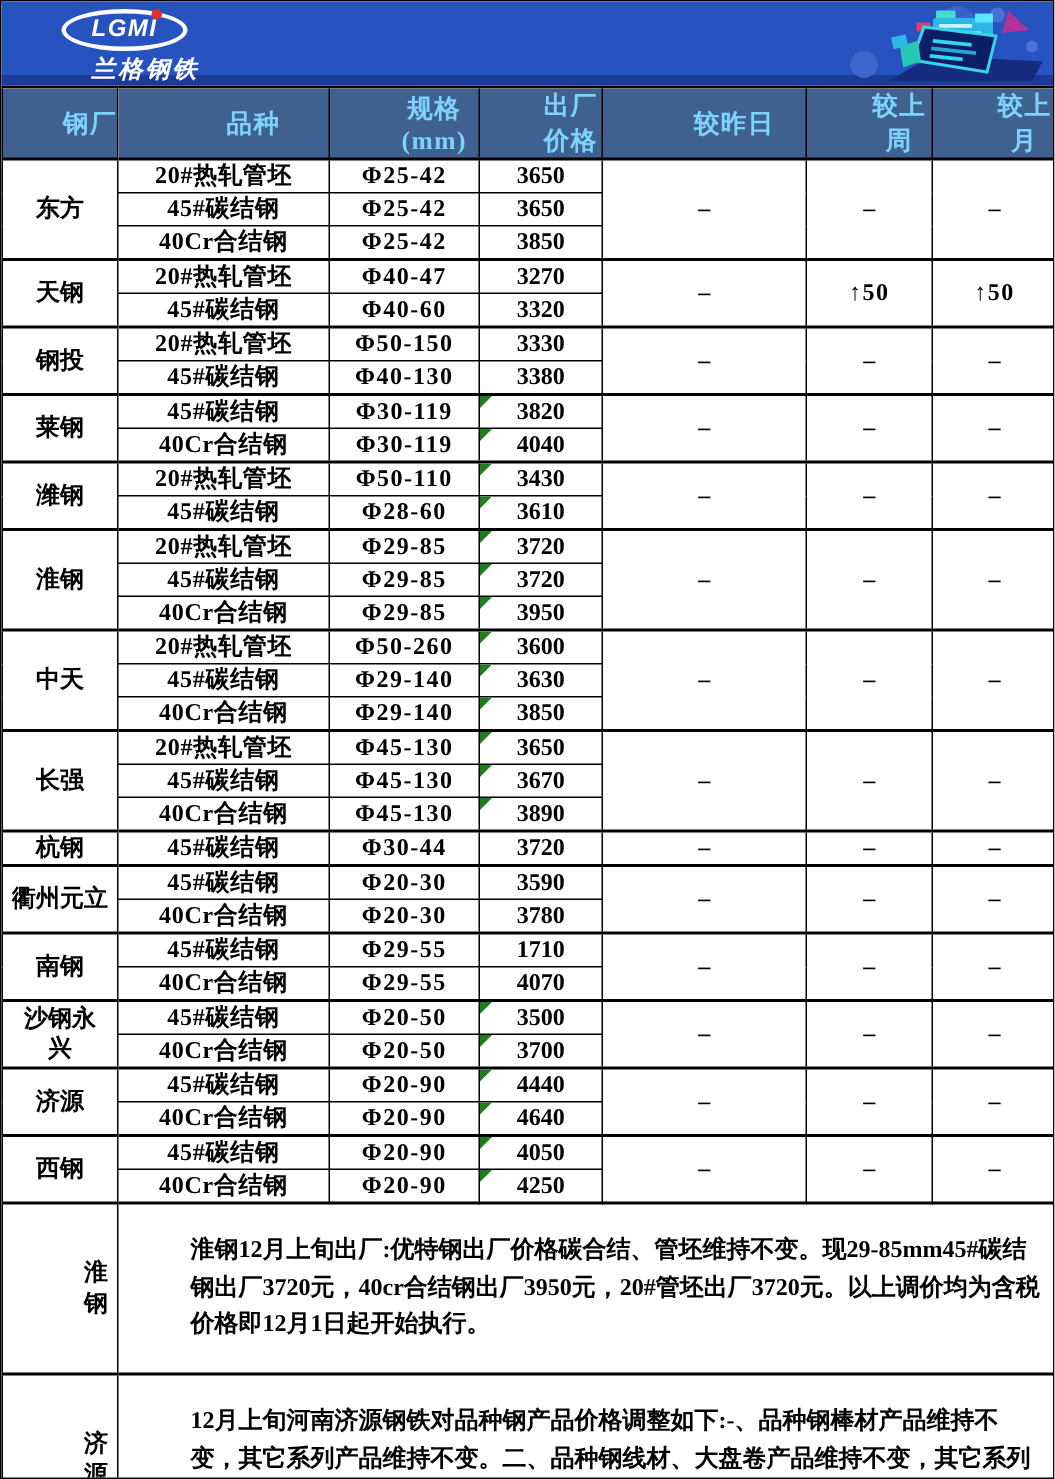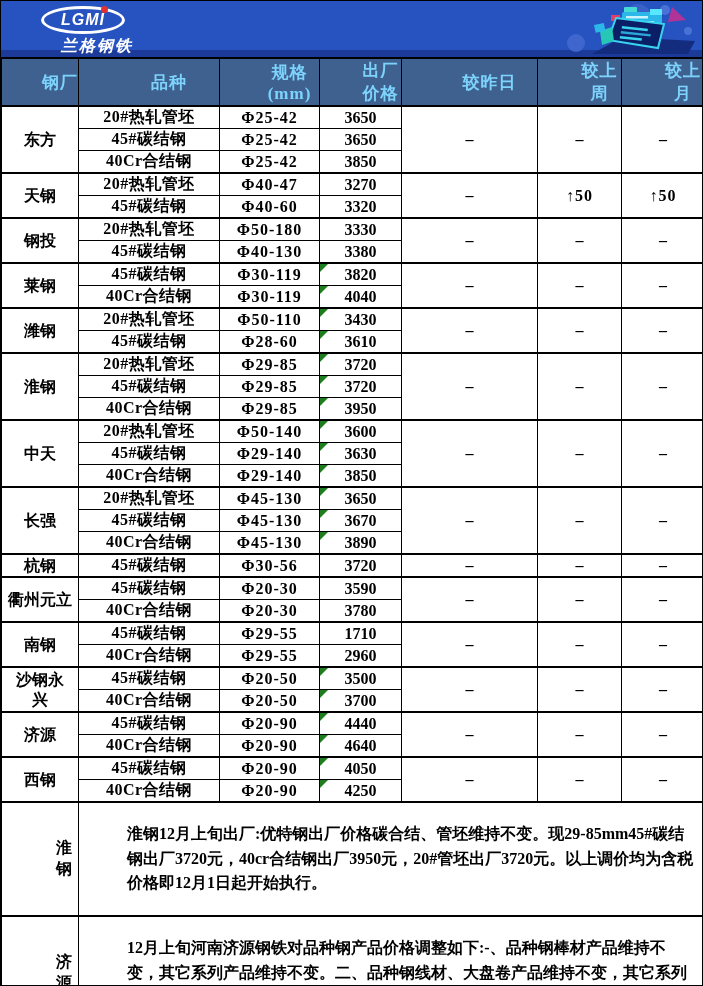--- a/index.html
+++ b/index.html
@@ -151,21 +151,21 @@
           <td class="change-cell change-up" rowspan="2">↑50</td>
         </tr>
         <tr>
           <td class="variety-cell">45#碳结钢</td>
           <td class="spec-cell">Φ40-60</td>
           <td class="price-cell">3320</td>
         </tr>
         <tr class="group-start">
           <td class="mill-cell" rowspan="2">钢投</td>
           <td class="variety-cell">20#热轧管坯</td>
-          <td class="spec-cell">Φ50-180</td>
+          <td class="spec-cell">Φ50-150</td>
           <td class="price-cell">3330</td>
           <td class="change-cell" rowspan="2">–</td>
           <td class="change-cell" rowspan="2">–</td>
           <td class="change-cell" rowspan="2">–</td>
         </tr>
         <tr>
           <td class="variety-cell">45#碳结钢</td>
           <td class="spec-cell">Φ40-130</td>
           <td class="price-cell">3380</td>
         </tr>
@@ -212,21 +212,21 @@
           <td class="price-cell"><span class="corner-mark"></span>3720</td>
         </tr>
         <tr>
           <td class="variety-cell">40Cr合结钢</td>
           <td class="spec-cell">Φ29-85</td>
           <td class="price-cell"><span class="corner-mark"></span>3950</td>
         </tr>
         <tr class="group-start">
           <td class="mill-cell" rowspan="3">中天</td>
           <td class="variety-cell">20#热轧管坯</td>
-          <td class="spec-cell">Φ50-140</td>
+          <td class="spec-cell">Φ50-260</td>
           <td class="price-cell"><span class="corner-mark"></span>3600</td>
           <td class="change-cell" rowspan="3">–</td>
           <td class="change-cell" rowspan="3">–</td>
           <td class="change-cell" rowspan="3">–</td>
         </tr>
         <tr>
           <td class="variety-cell">45#碳结钢</td>
           <td class="spec-cell">Φ29-140</td>
           <td class="price-cell"><span class="corner-mark"></span>3630</td>
         </tr>
@@ -250,21 +250,21 @@
           <td class="price-cell"><span class="corner-mark"></span>3670</td>
         </tr>
         <tr>
           <td class="variety-cell">40Cr合结钢</td>
           <td class="spec-cell">Φ45-130</td>
           <td class="price-cell"><span class="corner-mark"></span>3890</td>
         </tr>
         <tr class="group-start">
           <td class="mill-cell" rowspan="1">杭钢</td>
           <td class="variety-cell">45#碳结钢</td>
-          <td class="spec-cell">Φ30-56</td>
+          <td class="spec-cell">Φ30-44</td>
           <td class="price-cell">3720</td>
           <td class="change-cell" rowspan="1">–</td>
           <td class="change-cell" rowspan="1">–</td>
           <td class="change-cell" rowspan="1">–</td>
         </tr>
         <tr class="group-start">
           <td class="mill-cell" rowspan="2">衢州元立</td>
           <td class="variety-cell">45#碳结钢</td>
           <td class="spec-cell">Φ20-30</td>
           <td class="price-cell">3590</td>
@@ -282,21 +282,21 @@
           <td class="variety-cell">45#碳结钢</td>
           <td class="spec-cell">Φ29-55</td>
           <td class="price-cell">1710</td>
           <td class="change-cell" rowspan="2">–</td>
           <td class="change-cell" rowspan="2">–</td>
           <td class="change-cell" rowspan="2">–</td>
         </tr>
         <tr>
           <td class="variety-cell">40Cr合结钢</td>
           <td class="spec-cell">Φ29-55</td>
-          <td class="price-cell">2960</td>
+          <td class="price-cell">4070</td>
         </tr>
         <tr class="group-start">
           <td class="mill-cell" rowspan="2">沙钢永<br>兴</td>
           <td class="variety-cell">45#碳结钢</td>
           <td class="spec-cell">Φ20-50</td>
           <td class="price-cell"><span class="corner-mark"></span>3500</td>
           <td class="change-cell" rowspan="2">–</td>
           <td class="change-cell" rowspan="2">–</td>
           <td class="change-cell" rowspan="2">–</td>
         </tr>

